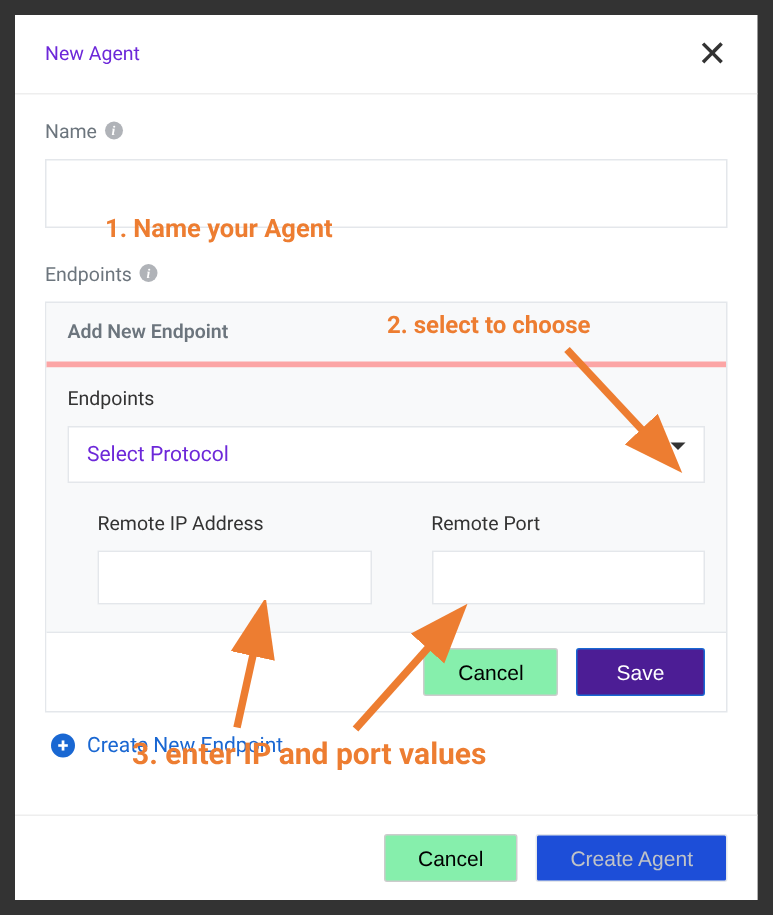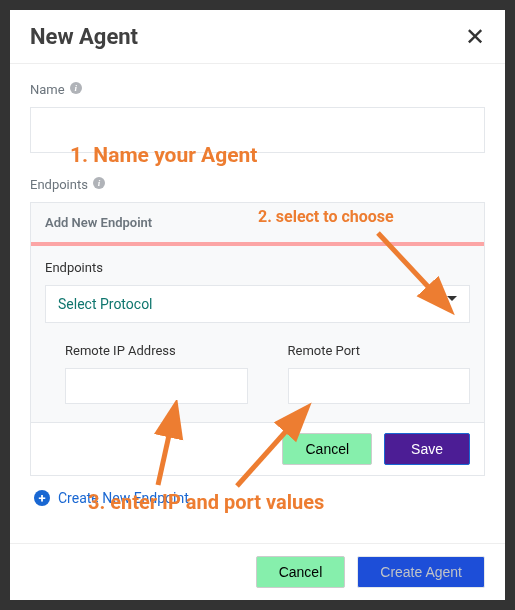--- a/index.html
+++ b/index.html
@@ -20,23 +20,23 @@
       overflow: hidden;
     }
     .modal-header {
       display: flex;
       justify-content: space-between;
       align-items: center;
       padding: 14px 20px;
       border-bottom: 1px solid #eee;
     }
     .modal-title {
-      font-size: 22px;
-      font-weight: 700;
-      color: #404040;
+      font-size: 13px;
+      font-weight: 400;
+      color: #6d28d9;
     }
     .close-btn {
       font-size: 24px;
       font-weight: 300;
       cursor: pointer;
       line-height: 1;
       color: #333;
     }
     .modal-body {
       padding: 18px 20px 10px;
@@ -71,21 +71,21 @@
       padding: 0 28px;
       margin-bottom: 24px;
     }
     .annotation {
       color: #ed7d31;
       font-weight: 700;
       position: absolute;
       pointer-events: none;
       z-index: 10;
     }
-    .ann1 { font-size: 21px; left: 60px; top: 133px; }
+    .ann1 { font-size: 17px; left: 60px; top: 133px; }
     .ann2 { font-size: 16px; left: 248px; top: 197px; }
     .ann3 { font-size: 20px; left: 78px; top: 480px; }
     .endpoint-card {
       border: 1px solid #e4e7eb;
     }
     .endpoint-header {
       padding: 12px 14px;
       background: #f8f9fa;
       border-bottom: 4px solid #fca5a5;
       font-size: 13px;
@@ -102,21 +102,21 @@
       margin-bottom: 10px;
     }
     .select-protocol {
       background: #fff;
       border: 1px solid #e4e7eb;
       padding: 10px 12px;
       display: flex;
       justify-content: space-between;
       align-items: flex-start;
       font-size: 14px;
-      color: #0f766e;
+      color: #6d28d9;
       cursor: pointer;
       margin-bottom: 20px;
     }
     .caret-down {
       width: 0; height: 0;
       border-left: 5px solid transparent;
       border-right: 5px solid transparent;
       border-top: 5px solid #333;
     }
     .row {

